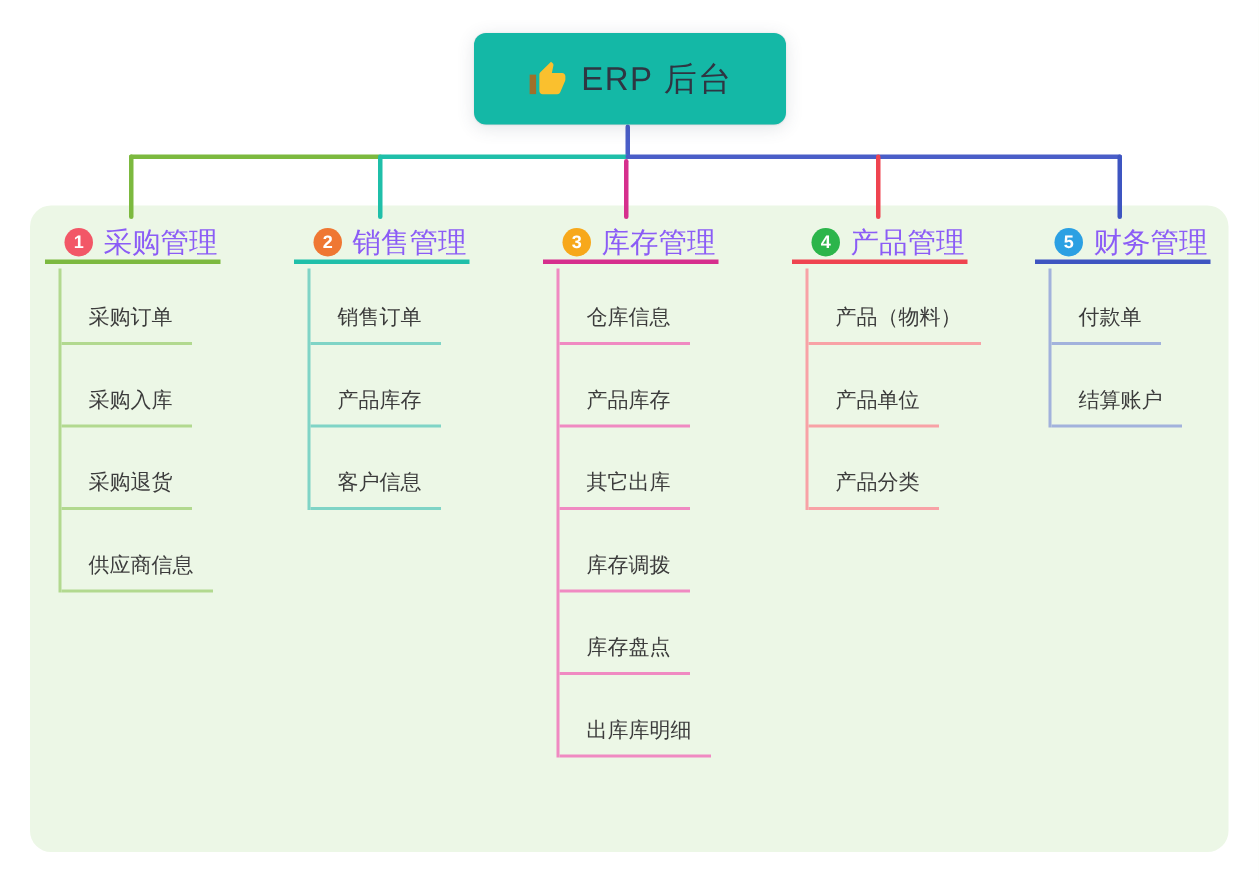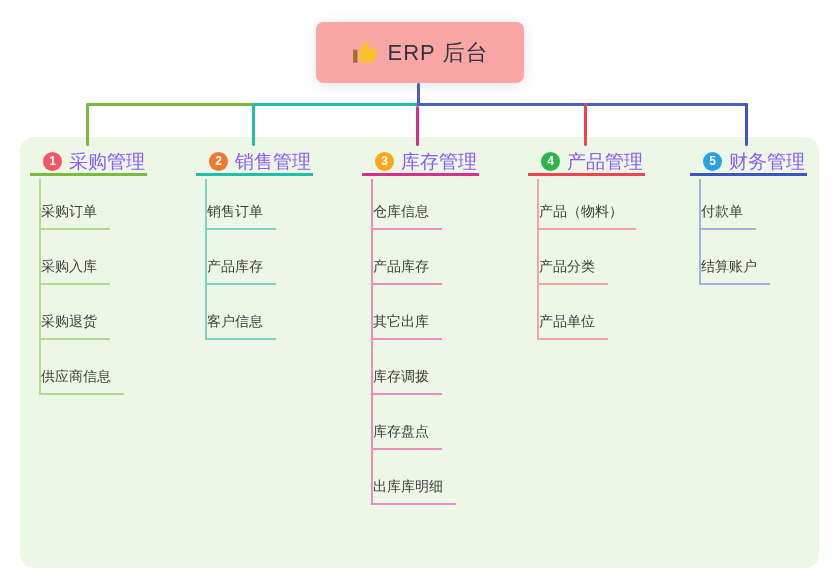--- a/index.html
+++ b/index.html
@@ -12,21 +12,21 @@
 
   
   #panel {
     position: absolute; left: 20px; top: 137px; width: 799px; height: 431px;
     border-radius: 14px;
   }
 
   
   #root-node {
     position: absolute; left: 316px; top: 22px; width: 208px; height: 61px;
-    background: #fca5a5; border-radius: 8px;
+    background: #14b8a6; border-radius: 8px;
     box-shadow: 0 2px 12px rgba(60,70,90,.14), 0 0 1px rgba(60,70,90,.18);
     display: flex; align-items: center; justify-content: center; gap: 10px;
     cursor: pointer;
   }
   #root-node .root-label {
     font-size: 22px; font-weight: 500; color: #2f3542; letter-spacing: 1px;
   }
   .thumb-icon { width: 26px; height: 26px; display: block; }
 
   
@@ -67,21 +67,21 @@
 
   .children {
     list-style: none;
     position: absolute; left: 9px; top: 29px;
     display: flex; flex-direction: column; align-items: flex-start;
     border-left: 2px solid var(--cl);
   }
   .child {
     height: 55px;
     display: flex; align-items: flex-end;
-    padding: 0 13px 7px 0;
+    padding: 0 13px 7px 18px;
     border-bottom: 2px solid var(--cl);
     white-space: nowrap; cursor: pointer;
   }
   .child:first-child { height: 51px; }
   .child span { font-size: 14px; color: #3c3c3c; }
 </style>
 </head>
 <body>
 
 <div id="canvas" style="background: rgb(255, 255, 255);">
@@ -178,24 +178,24 @@
   <div class="branch b4" style="--c: #ef4450; --cl: #f8a2a6; --badge: #2cb54b;">
     <div class="branch-title">
       <span class="badge">4</span>
       <span class="branch-label">产品管理</span>
     </div>
     <ul class="children">
           <li class="child">
             <span>产品（物料）</span>
           </li>
           <li class="child">
+            <span>产品单位</span>
+          </li>
+          <li class="child">
             <span>产品分类</span>
-          </li>
-          <li class="child">
-            <span>产品单位</span>
           </li>
         </ul>
   </div>
 
   <div class="branch b5" style="--c: #3e55c1; --cl: #a2b2dc; --badge: #2ba0e3;">
     <div class="branch-title">
       <span class="badge">5</span>
       <span class="branch-label">财务管理</span>
     </div>
     <ul class="children">

